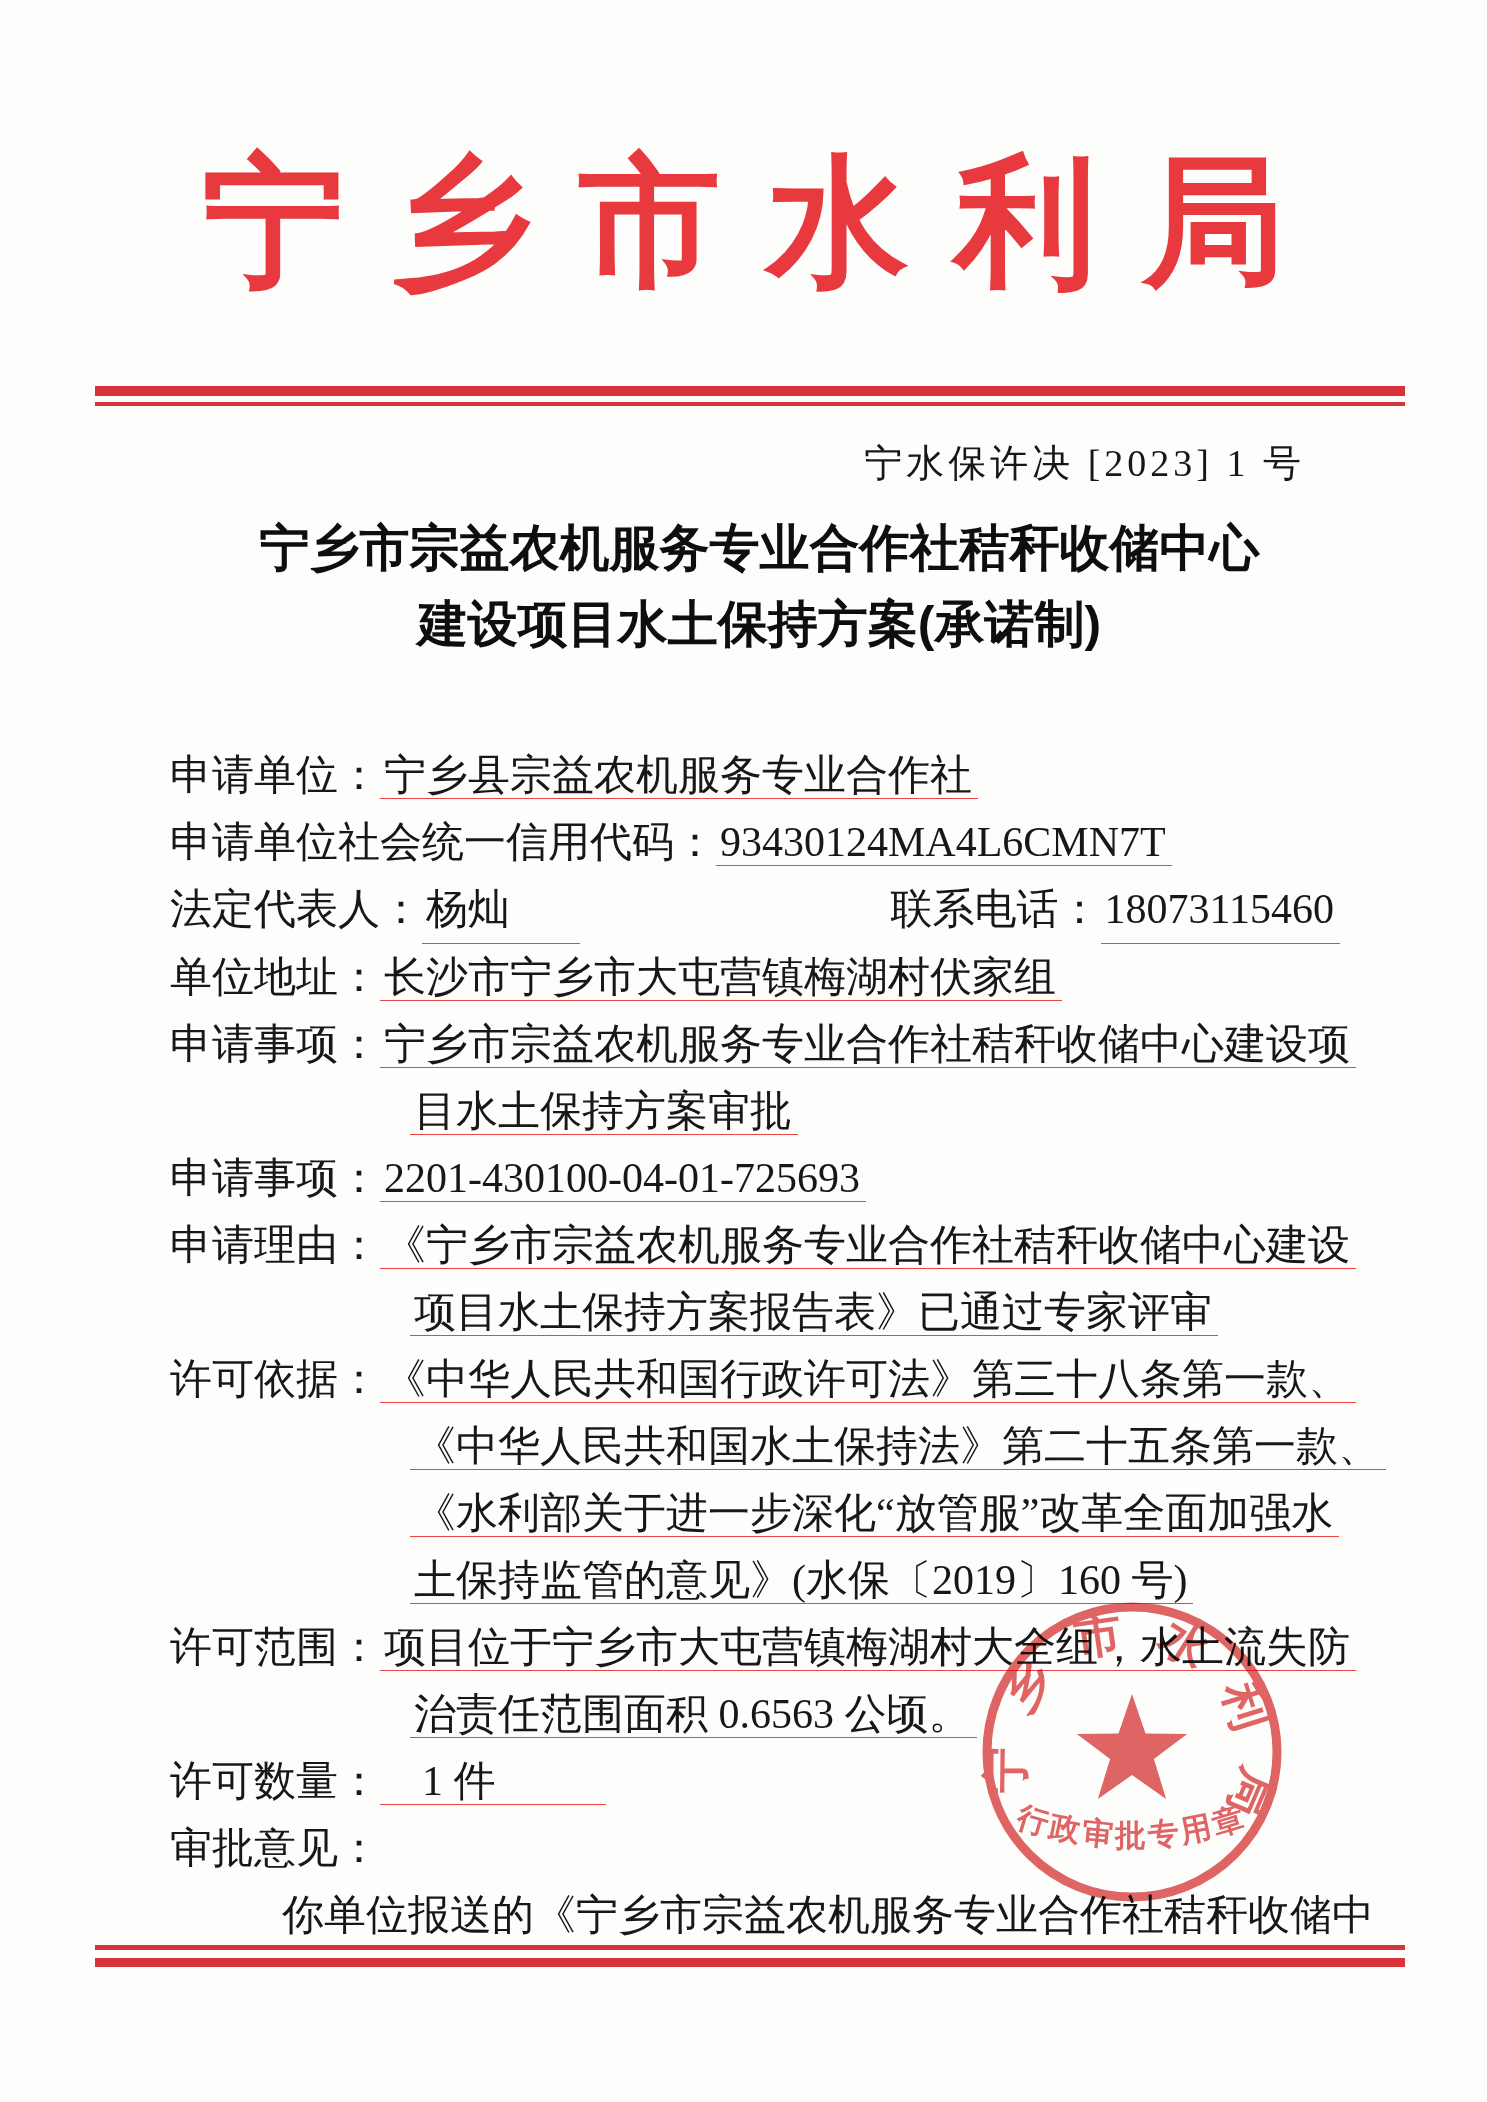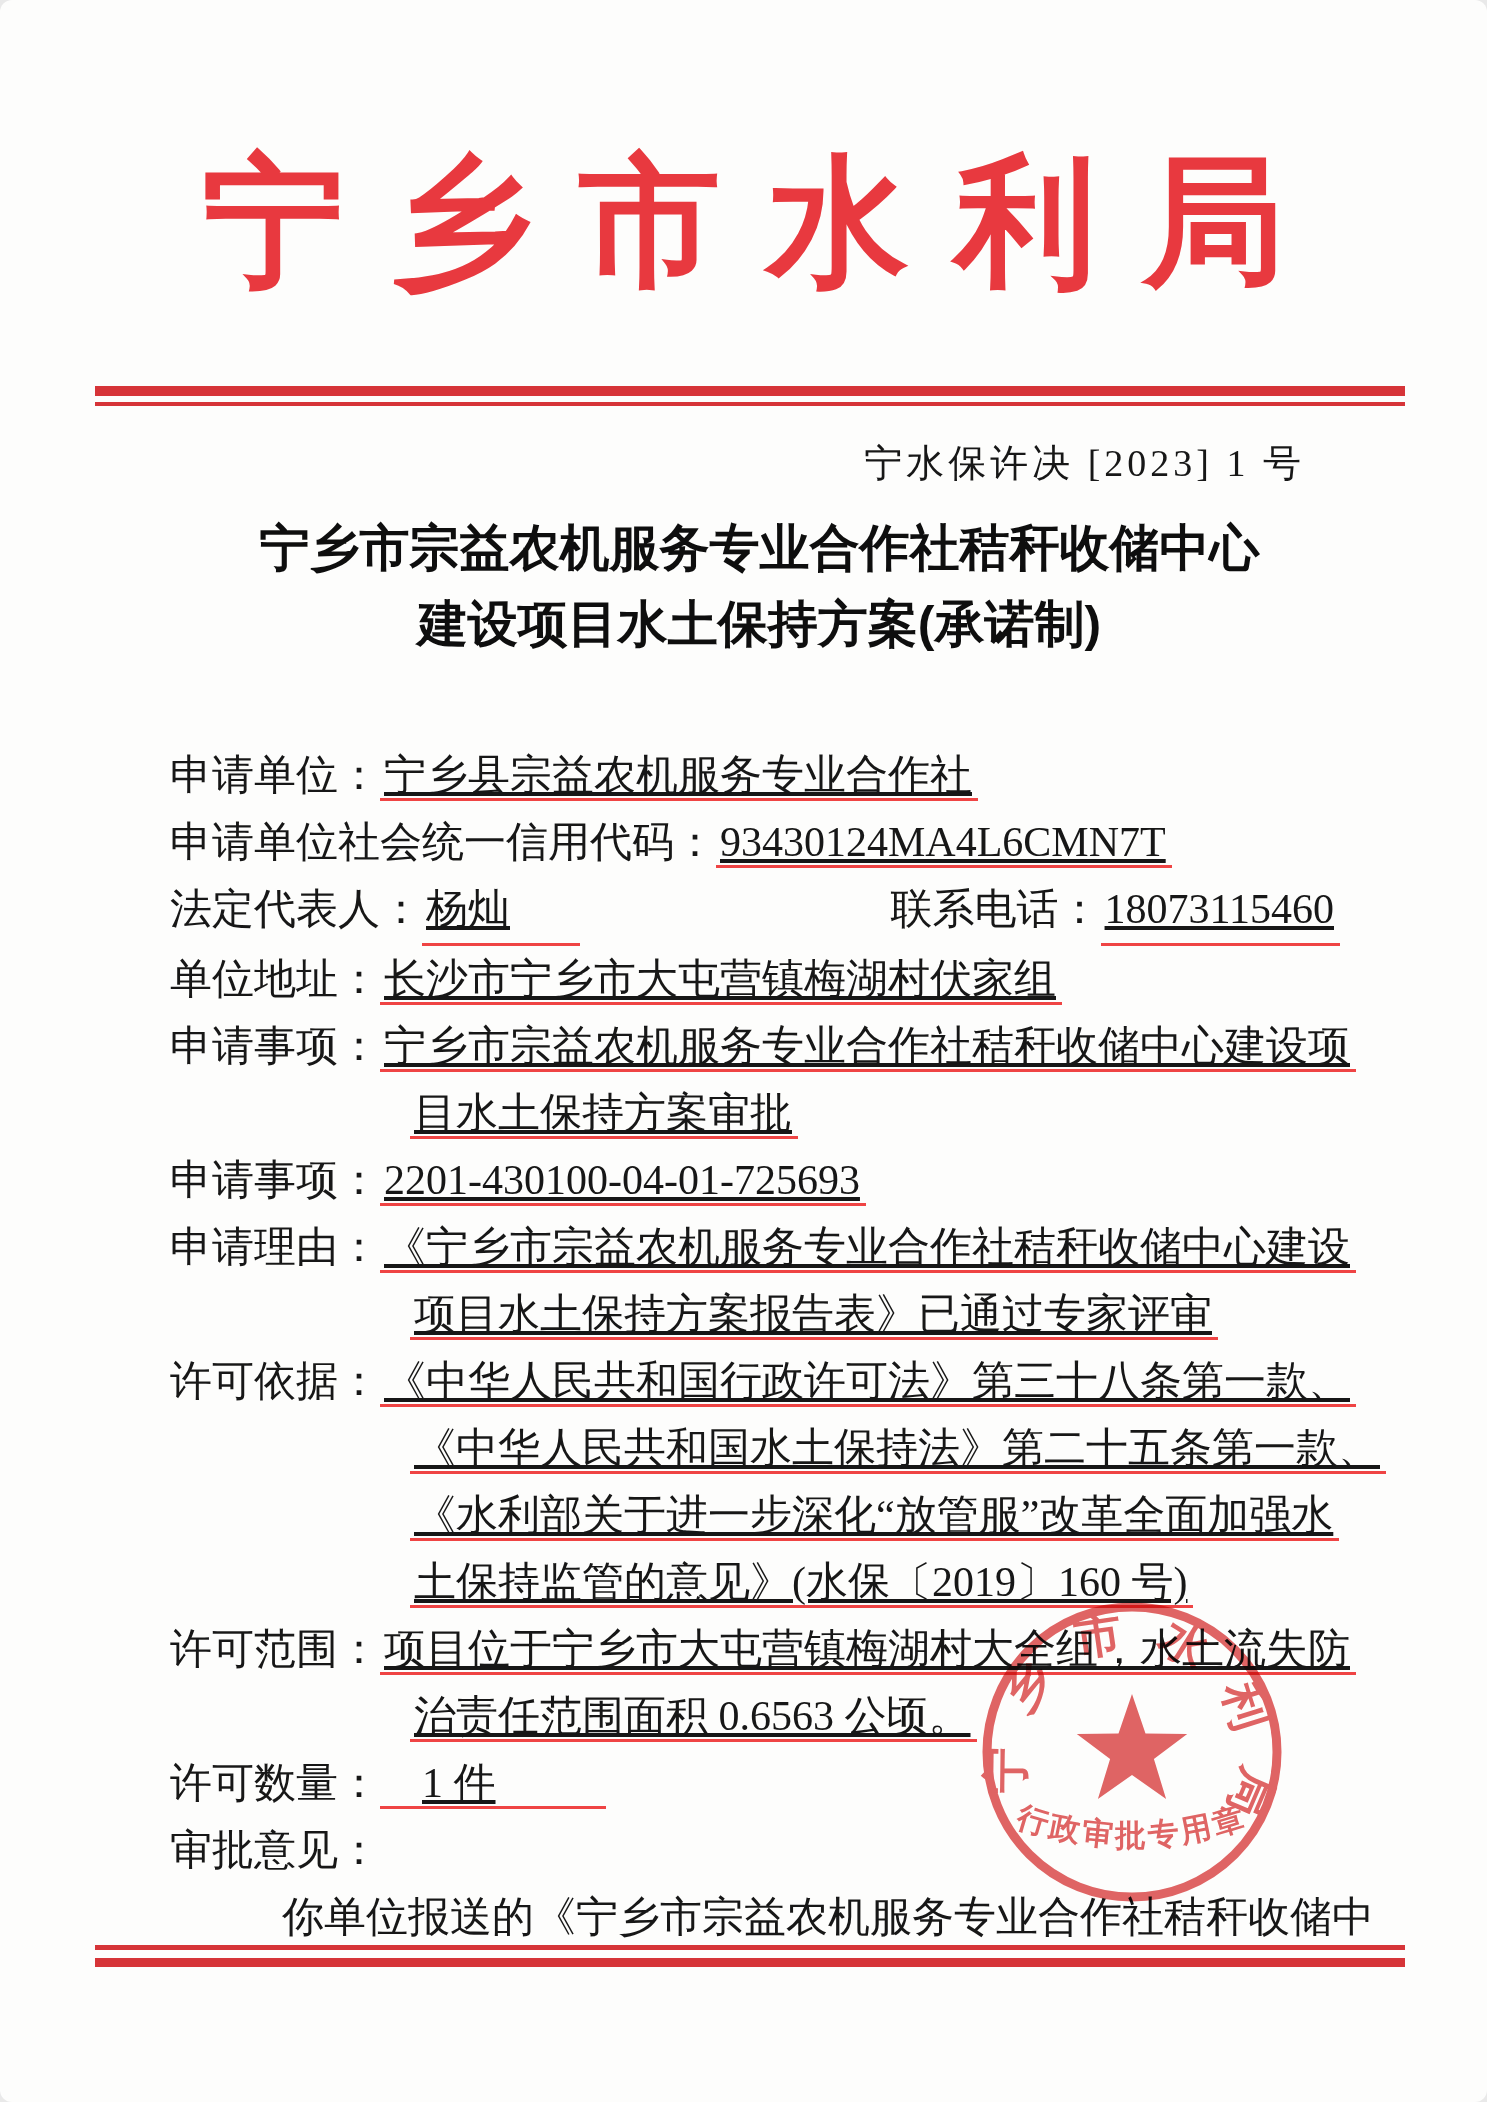--- a/index.html
+++ b/index.html
@@ -4,21 +4,20 @@
 <style>
   html,body { margin:0; padding:0; background:#e9e9e9; }
   .page {
     position:relative;
     width:1487px; height:2102px;
     margin:0 auto;
     background:#fdfdfc;
     font-family:"Liberation Serif", serif;
     color:#171717;
     overflow:hidden;
-    border-radius:12px;
   }
   
   .agency {
     position:absolute; top:128px; left:0; width:100%;
     text-align:center;
     font-size:142px; font-weight:bold;
     color:#e8393f;
     letter-spacing:46px; padding-left:46px; box-sizing:border-box;
     white-space:nowrap;
   }
@@ -42,23 +41,22 @@
   }
   
   .body-block {
     position:absolute; top:742px; left:170px; width:1170px;
     font-size:42px; line-height:67px;
   }
   .line { white-space:nowrap; }
   .flexline { display:flex; }
   .flexline .spacer { flex:1; }
   .u {
-    border-bottom:3px solid #ef4444;
+    border-bottom:1px solid #ef4444;
     padding:0 6px 0 4px;
-    text-decoration:underline;
   }
   .pad-r-lg { padding-right:70px; }
   .pad-lr   { padding-left:42px; padding-right:110px; }
   .cont { padding-left:240px; }
   .para { text-indent:112px; }
   
   .seal {
     position:absolute; left:972px; top:1592px;
     width:320px; height:320px;
     mix-blend-mode:multiply; opacity:0.88;

